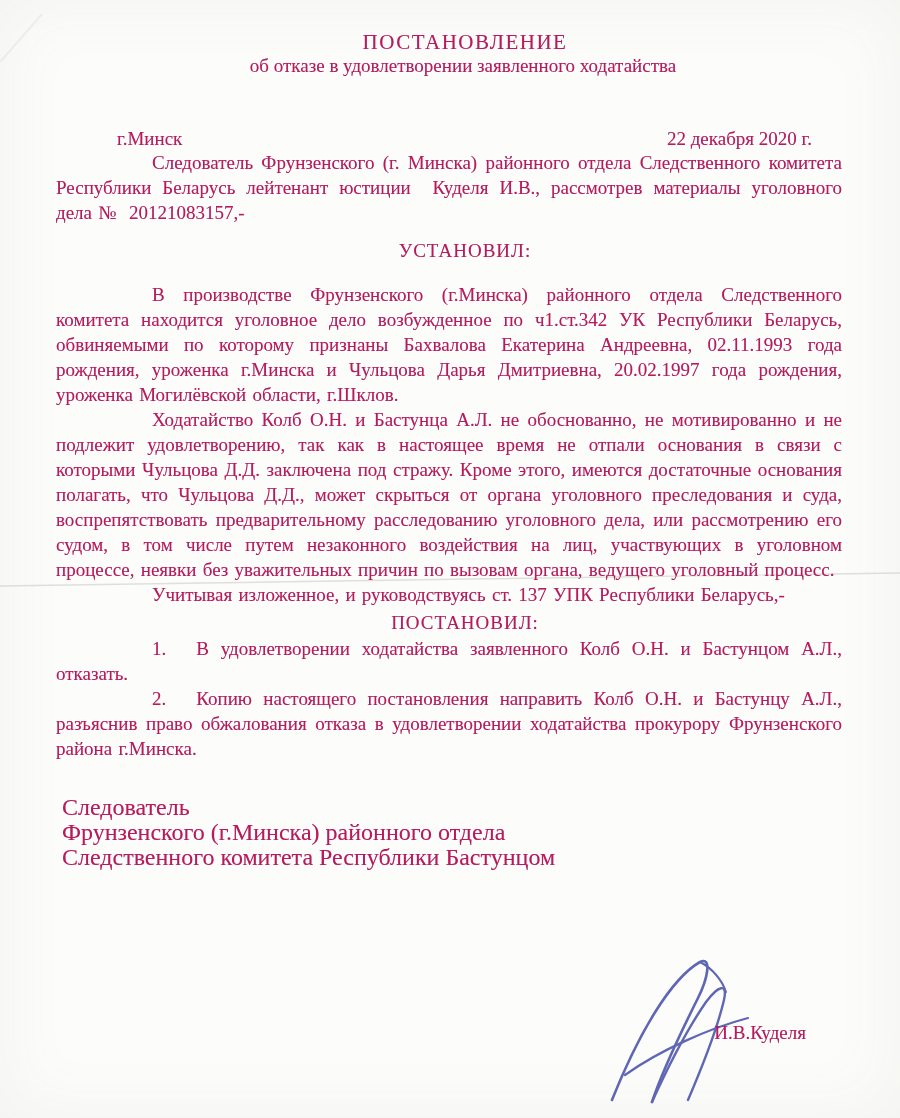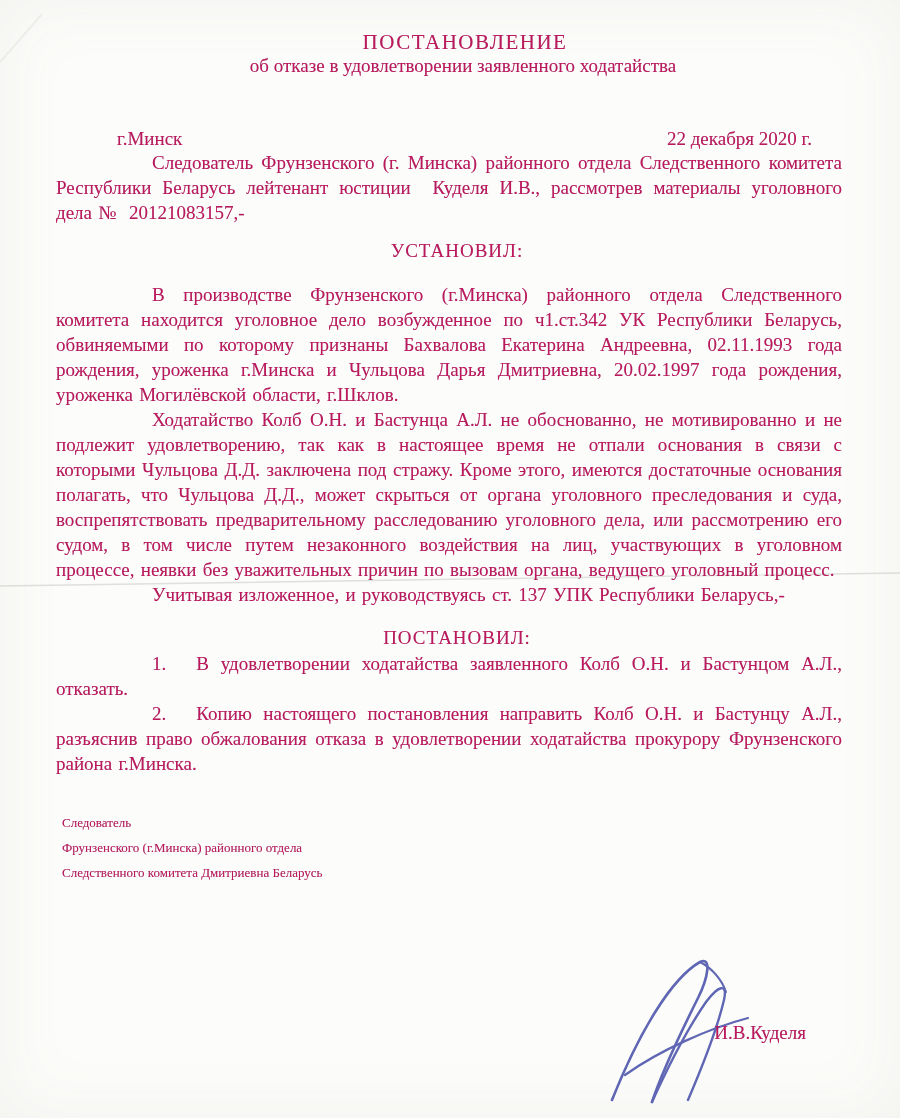--- a/index.html
+++ b/index.html
@@ -17,25 +17,25 @@
   .place-date{position:absolute;left:56px;top:104px;width:786px;height:26px;font-size:19px;margin-top:24px;}
   .place{position:absolute;left:61px;top:0;}
   .date{position:absolute;right:30px;top:0;}
   .flow{
     position:absolute;left:56px;top:150px;width:786px;
     font-size:19px;line-height:25px;text-align:justify;
   }
   .flow p{margin:0;text-indent:96px;word-spacing:1.5px;}
   .center-heading{
     font-weight:normal;font-size:19px;text-align:center;letter-spacing:1px;
-    margin:13px 0 19px;position:relative;left:8px;text-indent:0;
+    margin:13px 0 19px;position:relative;left:16px;text-indent:0;
   }
-  .center-heading.resolved{margin:18px 0 1px;}
+  .center-heading.resolved{margin:3px 0 1px;}
   .item .gap{display:inline-block;width:30px;}
-  .sig-block{margin-top:34px;margin-left:6px;font-size:13px;line-height:25px;}
+  .sig-block{margin-top:34px;margin-left:6px;font-size:24px;line-height:25px;}
   .sig-block div{text-align:left;}
   .signer-name{position:absolute;top:1022px;right:94px;font-size:19px;}
   .overlay{position:absolute;left:0;top:0;pointer-events:none;}
 </style>
 </head>
 <body>
 
 <div class="page">
 
   <svg class="overlay" width="900" height="1118">
@@ -67,21 +67,21 @@
     <p class="item">
       <span>1.</span><span class="gap"></span><span>В удовлетворении ходатайства заявленного Колб О.Н. и Бастунцом А.Л., отказать.</span>
     </p>
     <p class="item">
       <span>2.</span><span class="gap"></span><span>Копию настоящего постановления направить Колб О.Н. и Бастунцу А.Л., разъяснив право обжалования отказа в удовлетворении ходатайства прокурору Фрунзенского района г.Минска.</span>
     </p>
 
     <div class="sig-block">
       <div>Следователь</div>
       <div>Фрунзенского (г.Минска) районного отдела</div>
-      <div>Следственного комитета Дмитриевна Беларусь</div>
+      <div>Следственного комитета Республики Бастунцом</div>
     </div>
   </div>
 
   <svg class="overlay" width="900" height="1118">
     <g fill="none" stroke-linecap="round" stroke-linejoin="round" opacity="0.88">
       <path stroke-width="2.6" d="M 612 1100 C 640 1030, 672 978, 700 962 C 712 956, 708 978, 698 998 C 678 1038, 662 1072, 652 1102" stroke="#4a52ab"></path>
       <path stroke-width="2.4" d="M 652 1102 C 672 1058, 688 1028, 706 1002 C 718 986, 728 982, 724 1000 C 716 1034, 700 1072, 688 1100" stroke="#4a52ab"></path>
       <path stroke-width="2.2" d="M 625 1075 C 660 1050, 710 1028, 748 1018" stroke="#4a52ab"></path>
       <path stroke-width="2" d="M 700 962 C 712 968, 722 980, 726 992" stroke="#4a52ab"></path>
     </g>

